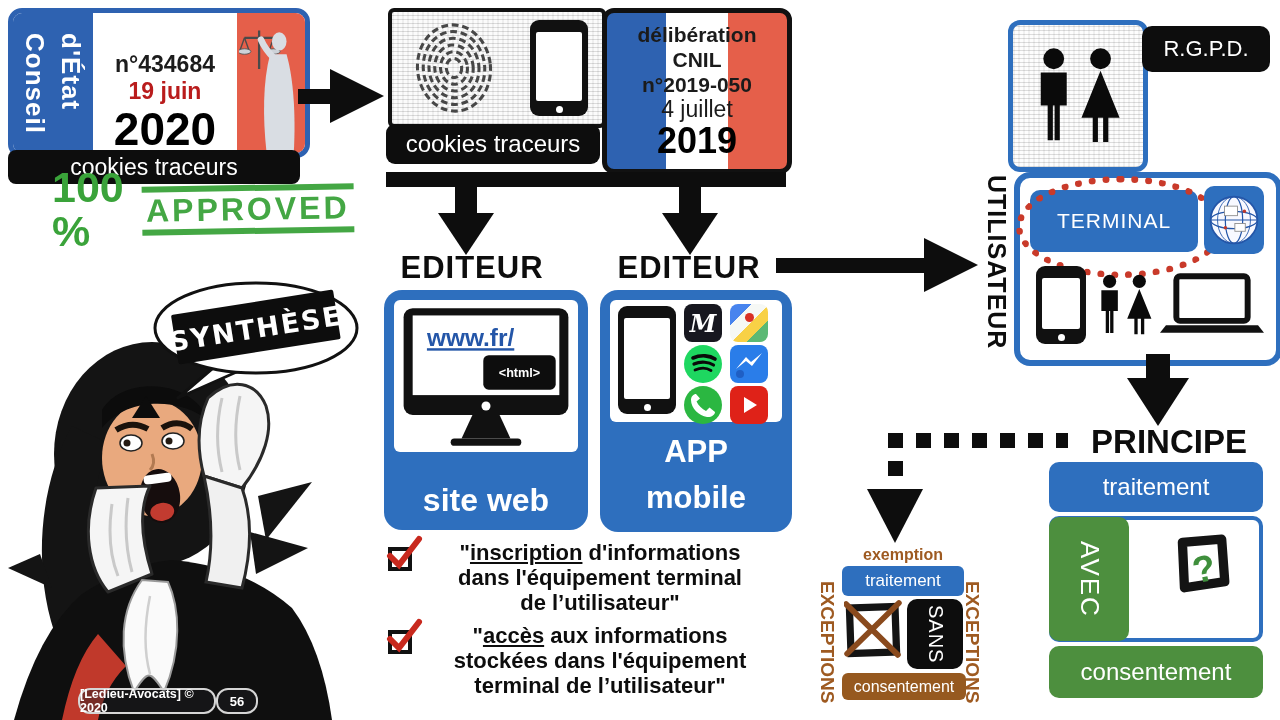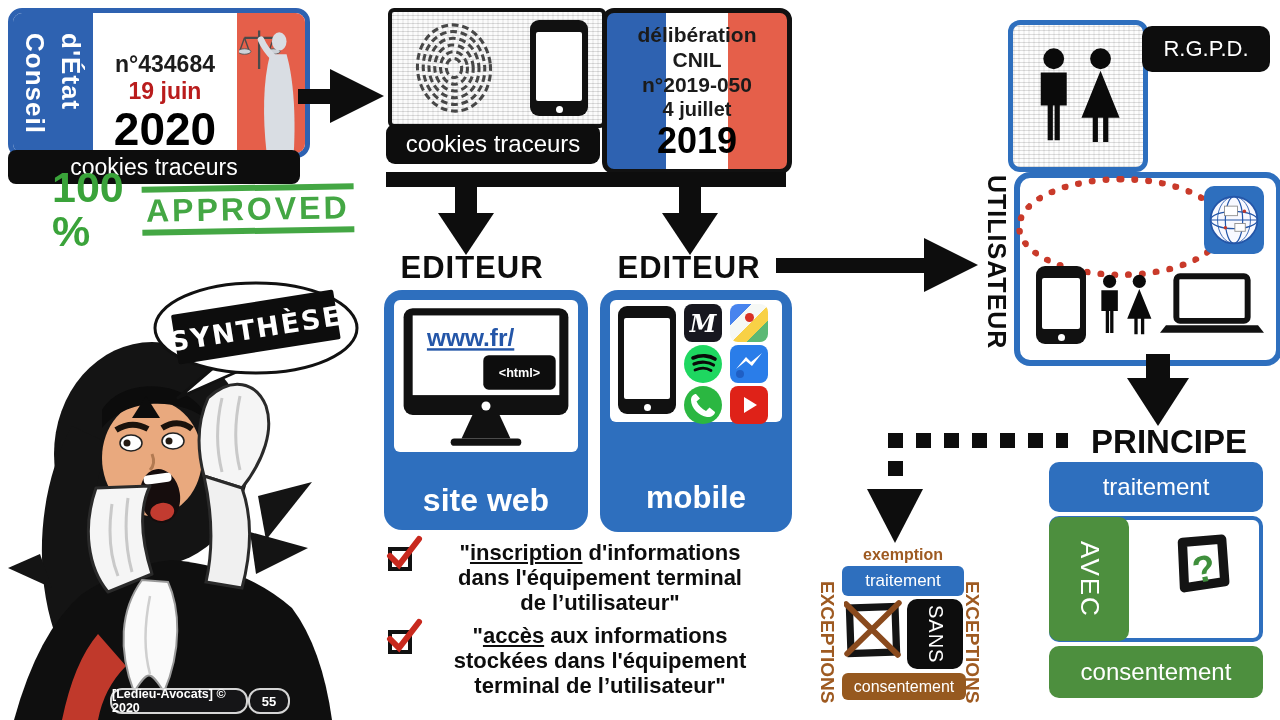--- a/index.html
+++ b/index.html
@@ -19,21 +19,21 @@
   .shaft{background:#0d0d0d;}
   .head-right{width:0;height:0;border-top:27px solid transparent;border-bottom:27px solid transparent;border-left:54px solid #0d0d0d;}
   .head-down{width:0;height:0;border-left:28px solid transparent;border-right:28px solid transparent;border-top:42px solid #0d0d0d;}
   .phone{background:#111;border-radius:9px;position:relative;}
   .phone .scr{position:absolute;left:6px;right:6px;top:12px;bottom:15px;background:#fff;border-radius:2px;}
   .phone .dot{position:absolute;left:50%;bottom:3px;width:7px;height:7px;margin-left:-3.5px;border-radius:50%;background:#fff;}
   .appico{width:38px;height:38px;border-radius:8px;overflow:hidden;position:relative;}
   .u{text-decoration:underline;text-underline-offset:2px;}
   .chkline{font-weight:bold;font-size:22px;line-height:25px;color:#0d0d0d;text-align:center;}
   .pill{border:2px solid #d5d5d5;border-radius:12px;background:rgba(28,28,34,0.45);
-        color:#fff;display:flex;align-items:center;justify-content:center;margin-left:32px;}
+        color:#fff;display:flex;align-items:center;justify-content:center;}
 </style>
 </head>
 <body>
 
 <div class="slide">
 
   <div class="abs" style="left:8px;top:8px;width:292px;height:140px;border:5px solid #2e62b1;border-radius:14px;overflow:hidden;display:flex;background:#fff;">
     <div style="width:80px;background:#2e62b1;display:flex;align-items:center;justify-content:center;">
       <div class="vtext" style="color:#fff;font-weight:bold;font-size:26px;line-height:36px;letter-spacing:1px;">
         <span style="display:block;">Conseil</span>
@@ -91,21 +91,21 @@
   <div class="abs chip ink" style="left:386px;top:124px;width:214px;height:40px;border-radius:9px;font-size:24px;">
     <span>cookies traceurs</span>
   </div>
 
   <div class="abs" style="left:602px;top:8px;width:180px;height:156px;border:5px solid #111;border-radius:12px;overflow:hidden;
               background:linear-gradient(90deg,#2e62b1 0 33%,#ffffff 33% 67%,#e55f4a 67%);
               display:flex;flex-direction:column;align-items:center;justify-content:center;">
     <div style="font-size:21px;font-weight:bold;color:#1b1b1b;line-height:25px;">délibération</div>
     <div style="font-size:21px;font-weight:bold;color:#1b1b1b;line-height:25px;">CNIL</div>
     <div style="font-size:21px;font-weight:bold;color:#1b1b1b;line-height:25px;">n°2019-050</div>
-    <div style="font-size:20px;font-weight:bold;color:#1b1b1b;line-height:25px;">4 juillet</div>
+    <div style="font-size:23px;font-weight:normal;color:#1b1b1b;line-height:25px;">4 juillet</div>
     <div style="font-size:36px;font-weight:900;color:#000;line-height:38px;">2019</div>
   </div>
 
   <div class="abs shaft" style="left:386px;top:172px;width:400px;height:15px;"></div>
   <div class="abs shaft" style="left:455px;top:187px;width:22px;height:27px;"></div>
   <div class="abs head-down" style="left:438px;top:213px;"></div>
   <div class="abs shaft" style="left:679px;top:187px;width:22px;height:27px;"></div>
   <div class="abs head-down" style="left:662px;top:213px;"></div>
 
   <div class="abs flexc" style="left:383px;top:250px;width:178px;height:36px;font-size:31px;font-weight:900;color:#0d0d0d;letter-spacing:1px;">
@@ -165,20 +165,23 @@
       </div>
       <div class="appico" style="background:#2bb741;border-radius:50%;">
         <svg width="38" height="38" viewBox="0 0 38 38">
           <path d="M12,8 C9.5,8 7,10.5 7,14 C7,22 15,30 23,31 C27,31.5 31,29 31,26 L25.5,21.5 L22,25 C18,23 14.5,19.5 12.5,15.5 L16,12.5 Z" fill="#fff"></path>
         </svg>
       </div>
       <div class="appico" style="background:#df2218;display:flex;align-items:center;justify-content:center;">
         <div style="width:0;height:0;border-left:13px solid #fff;border-top:8px solid transparent;border-bottom:8px solid transparent;margin-left:3px;"></div>
       </div>
     </div>
+    <div class="abs flexc" style="left:0;top:142px;width:192px;height:40px;color:#fff;font-weight:bold;font-size:31px;">
+      <span>APP</span>
+    </div>
     <div class="abs flexc" style="left:0;top:188px;width:192px;height:40px;color:#fff;font-weight:bold;font-size:31px;">
       <span>mobile</span>
     </div>
   </div>
 
   <div class="abs texture" style="left:1008px;top:20px;width:130px;height:142px;border:5px solid #2e6fbe;border-radius:12px;background-color:#fdfdfd;display:flex;align-items:center;justify-content:center;">
     <svg width="104" height="112" viewBox="0 0 120 116" fill="#0a0a0a">
       <circle cx="32" cy="15" r="12"></circle>
       <path d="M17,31 h30 v38 h-8 v40 h-6 v-40 h-2 v40 h-6 v-40 h-8 z"></path>
       <circle cx="86" cy="15" r="12"></circle>
@@ -186,20 +189,23 @@
     </svg>
   </div>
   <div class="abs chip ink" style="left:1142px;top:26px;width:128px;height:46px;border-radius:10px;font-size:22px;">
     <span>R.G.P.D.</span>
   </div>
 
   <div class="abs vtext flexc" style="left:980px;top:166px;width:32px;height:192px;font-size:25px;font-weight:900;color:#0d0d0d;letter-spacing:1px;">
     <span>UTILISATEUR</span>
   </div>
   <div class="abs" style="left:1014px;top:172px;width:256px;height:182px;border:6px solid #2e6fbe;border-radius:16px;background:#fff;">
+    <div class="abs chip blue" style="left:10px;top:12px;width:168px;height:62px;border-radius:10px;font-size:21px;letter-spacing:1px;">
+      <span>TERMINAL</span>
+    </div>
     <div class="abs" style="left:-4px;top:-2px;width:196px;height:88px;border:7px dotted #c93a2a;border-radius:50%;"></div>
     <div class="abs blue flexc" style="left:184px;top:8px;width:60px;height:68px;border-radius:10px;">
       <svg width="52" height="52" viewBox="0 0 60 60">
         <circle cx="30" cy="30" r="27" fill="#f8f9ff" stroke="#2456a8" stroke-width="2"></circle>
         <ellipse cx="30" cy="30" rx="27" ry="10" fill="none" stroke="#2456a8" stroke-width="1.4"></ellipse>
         <ellipse cx="30" cy="30" rx="10" ry="27" fill="none" stroke="#2456a8" stroke-width="1.4"></ellipse>
         <ellipse cx="30" cy="30" rx="19" ry="27" fill="none" stroke="#2456a8" stroke-width="1"></ellipse>
         <line x1="3" y1="30" x2="57" y2="30" stroke="#2456a8" stroke-width="1.4"></line>
         <rect x="19" y="14" width="15" height="11" fill="#fff" stroke="#8a8a8a"></rect>
         <rect x="31" y="34" width="12" height="9" fill="#fff" stroke="#8a8a8a"></rect>
@@ -338,16 +344,16 @@
     <g transform="rotate(-9 108 48)">
       <rect x="26" y="22" width="164" height="50" fill="#0d0d0d" rx="2"></rect>
       <text x="108" y="58" text-anchor="middle" font-size="27" font-weight="bold" fill="#fff" letter-spacing="2" font-family="DejaVu Sans, sans-serif">SYNTHÈSE</text>
     </g>
   </svg>
 
   <div class="abs pill" style="left:78px;top:688px;width:134px;height:22px;font-size:12.5px;font-weight:bold;">
     <span>[Ledieu-Avocats] © 2020</span>
   </div>
   <div class="abs pill" style="left:216px;top:688px;width:38px;height:22px;font-size:13px;font-weight:bold;">
-    <span>55</span>
+    <span>56</span>
   </div>
 
 </div>
 
 </body></html>

